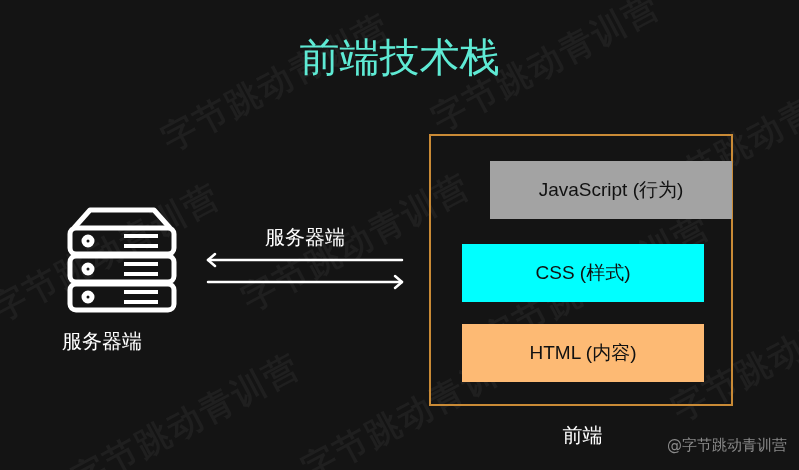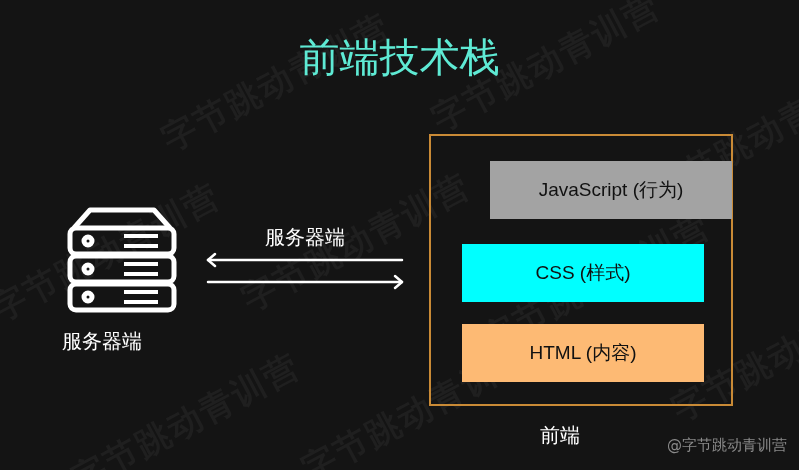--- a/index.html
+++ b/index.html
@@ -41,21 +41,21 @@
     position: absolute; left: 462px; width: 242px; height: 58px;
     display: flex; align-items: center; justify-content: center;
     font-family: "Liberation Sans", "DejaVu Sans", sans-serif;
     font-size: 19px; color: #111111;
   }
   .layer-js { top: 161px; background: #a3a3a3; margin-left: 28px; }
   .layer-css { top: 244px; background: #00ffff; }
   .layer-html { top: 324px; background: #fdba74; }
   .frontend-label {
     position: absolute; left: 540px; width: 85px; top: 422px;
-    text-align: left; font-size: 20px; color: #ffffff;
+    text-align: center; font-size: 20px; color: #ffffff;
   }
   .credit {
     position: absolute; right: 12px; top: 436px;
     font-size: 15px; color: #8a8a8a;
   }
 </style>
 </head>
 <body>
 
 <div class="watermark-layer">

